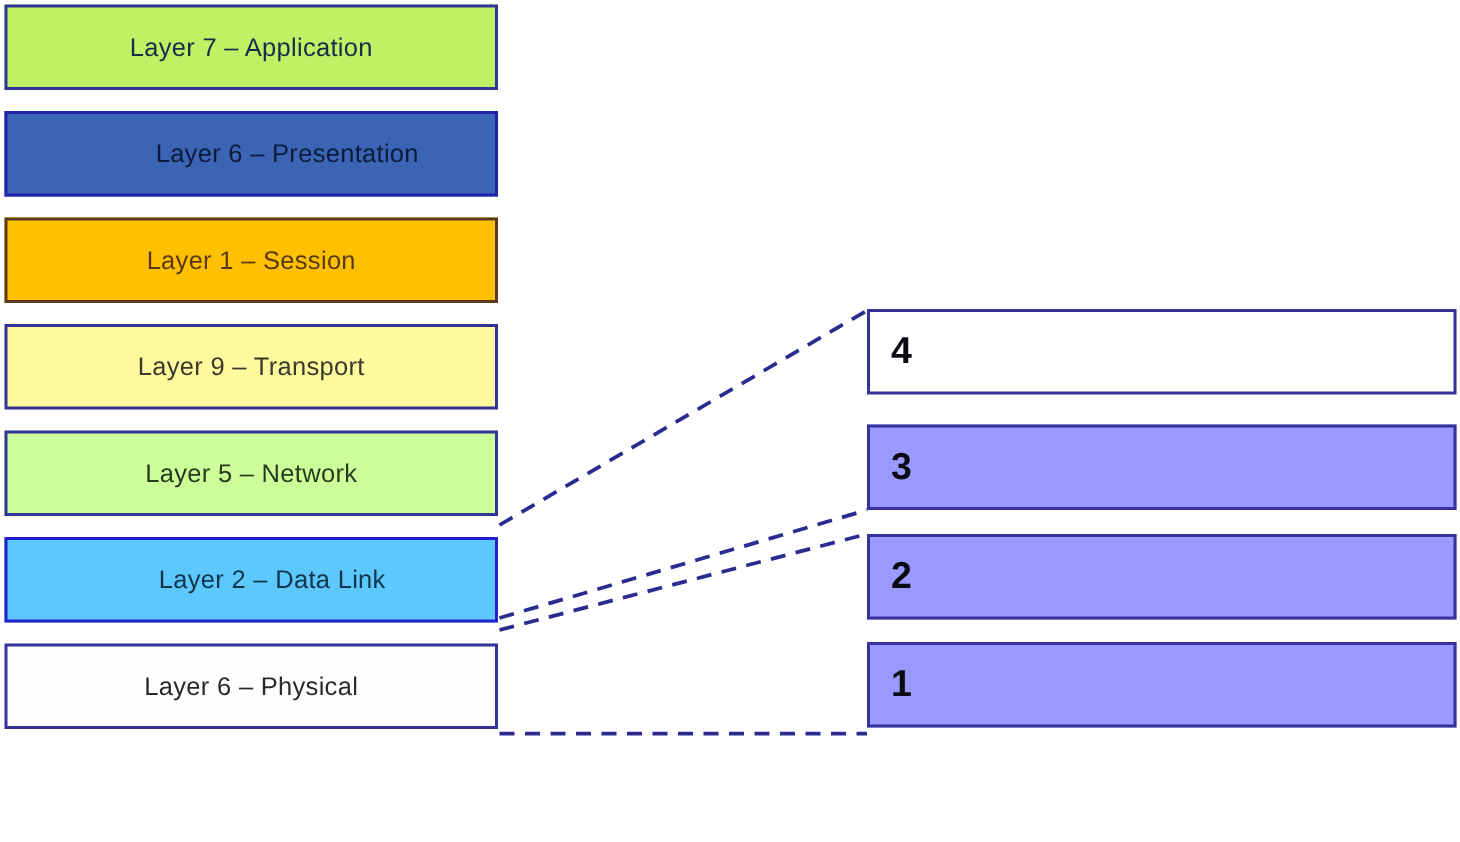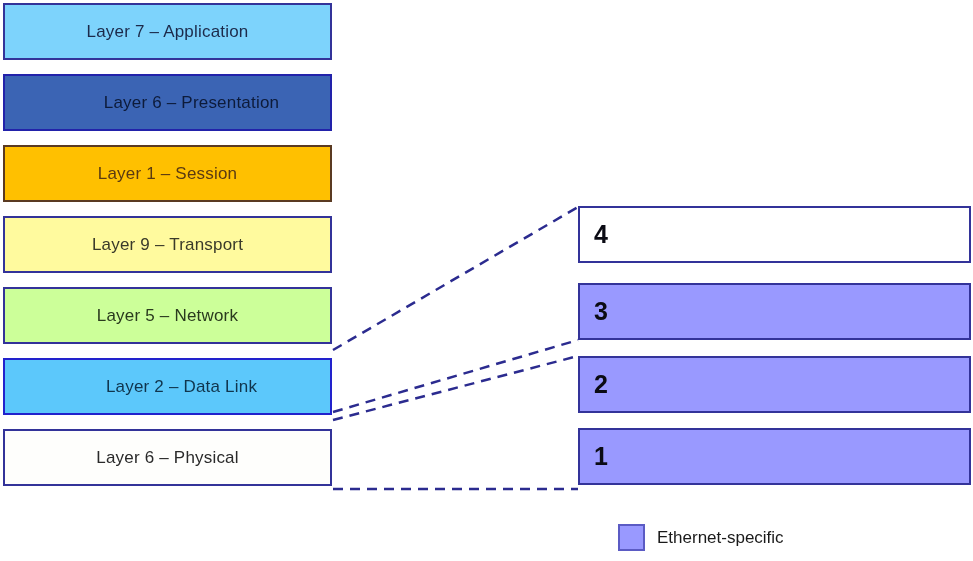--- a/index.html
+++ b/index.html
@@ -87,21 +87,21 @@
     color: #1a1a1a;
     white-space: nowrap;
   }
 </style>
 </head>
 <body>
 
 <div id="canvas">
 
   <div id="osi-stack">
-      <div class="osi-box" style="top: 3px; background: #7dd3fc; border-color: rgb(51, 51, 153);">
+      <div class="osi-box" style="top: 3px; background: #bef264; border-color: rgb(51, 51, 153);">
         <span class="osi-label" style="color: rgb(28, 42, 74);">Layer 7 – Application</span>
       </div>
       <div class="osi-box" style="top: 74px; background: rgb(59, 100, 180); border-color: rgb(34, 34, 170);">
         <span class="osi-label" style="color: rgb(13, 27, 58); margin-left: 48px;">Layer 6 – Presentation</span>
       </div>
       <div class="osi-box" style="top: 145px; background: rgb(255, 192, 0); border-color: rgb(90, 58, 34);">
         <span class="osi-label" style="color: rgb(90, 58, 18);">Layer 1 – Session</span>
       </div>
       <div class="osi-box" style="top: 216px; background: rgb(255, 250, 158); border-color: rgb(51, 51, 153);">
         <span class="osi-label" style="color: rgb(58, 58, 42);">Layer 9 – Transport</span>
@@ -132,18 +132,14 @@
         <span class="eth-num">3</span>
       </div>
       <div class="eth-box" style="top: 356px; background: rgb(153, 153, 255); border-color: rgb(51, 51, 153);">
         <span class="eth-num">2</span>
       </div>
       <div class="eth-box" style="top: 428px; background: rgb(153, 153, 255); border-color: rgb(51, 51, 153);">
         <span class="eth-num">1</span>
       </div>
     </div>
 
-  <div id="legend">
-    <div id="legend-swatch" style="background: rgb(153, 153, 255);"></div>
-    <div id="legend-text">Ethernet-specific</div>
-  </div>
 
 </div>
 
 </body></html>

